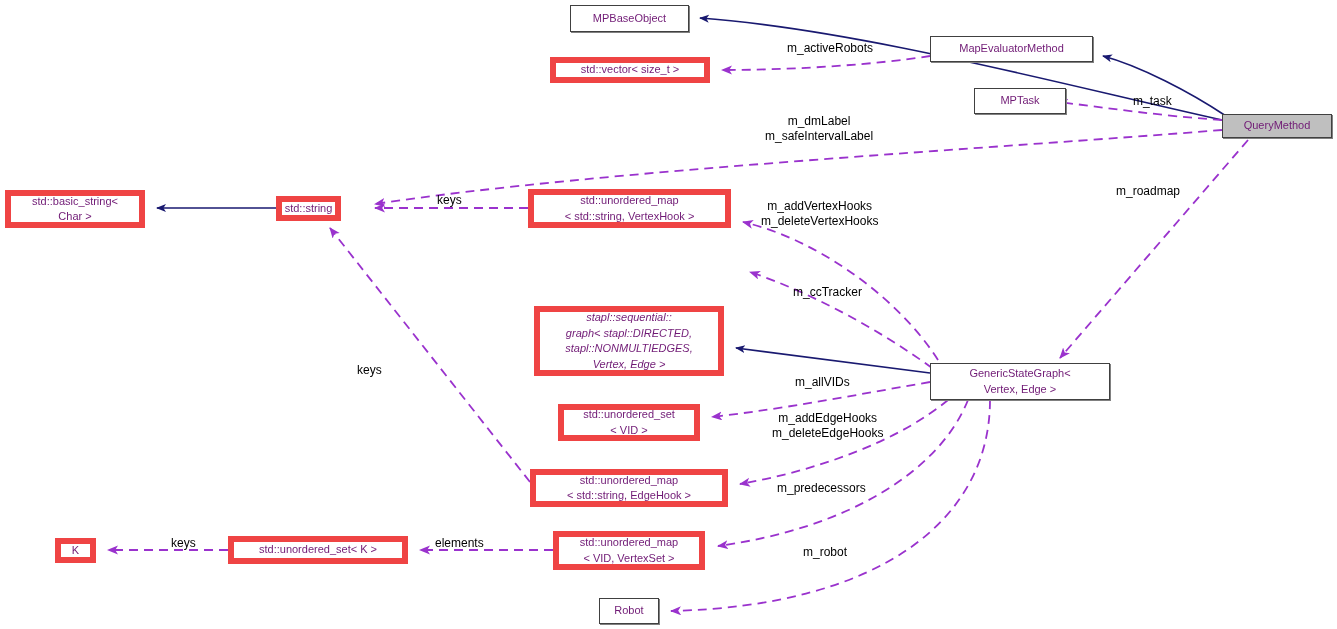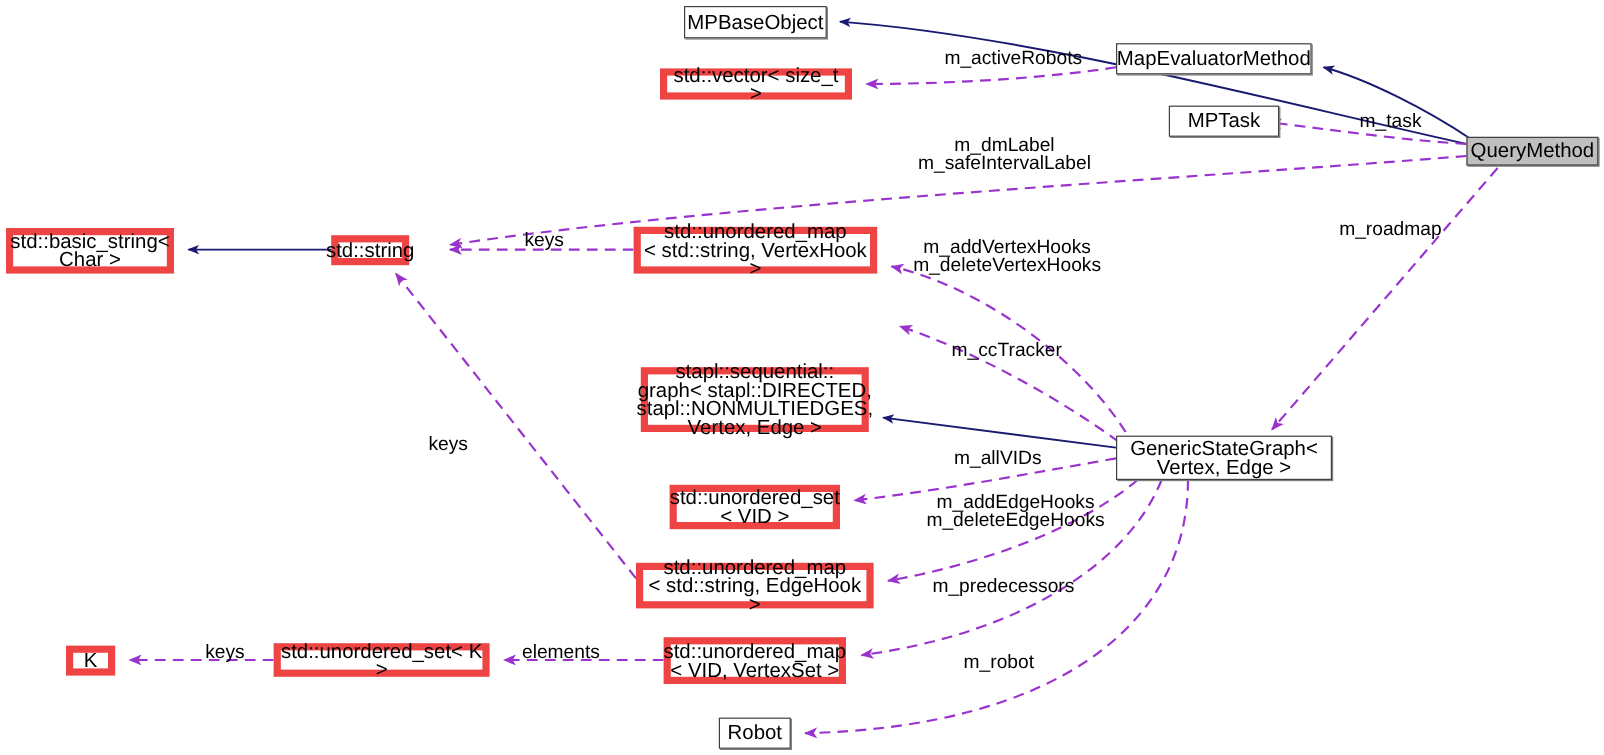--- a/index.html
+++ b/index.html
@@ -23,42 +23,42 @@
     height: 629px;
     pointer-events: none;
   }
   .node {
     position: absolute;
     box-sizing: border-box;
     display: flex;
     align-items: center;
     justify-content: center;
     text-align: center;
-    font-size: 17px;
+    font-size: 11px;
     line-height: 15.5px;
-    color: #000000;
+    color: #701a75;
     background: #ffffff;
     white-space: pre-line;
     z-index: 3;
   }
   .node.plain {
     border: 6px solid #ef4444;
   }
   .node.strong {
     border: 1px solid #404040;
     box-shadow: 1px 1px 0 0 #808080;
   }
   .node.current {
     border: 1px solid #404040;
     background: #bfbfbf;
     box-shadow: 1px 1px 0 0 #808080;
   }
   .elabel {
     position: absolute;
-    font-size: 16px;
+    font-size: 12px;
     line-height: 15px;
     color: #000000;
     white-space: pre-line;
     text-align: center;
     z-index: 2;
     background: transparent;
   }
 </style>
 </head>
 <body>
@@ -128,21 +128,21 @@
   <div class="node plain" style="left:276px; top:196px; width:65px; height:25px;">
     <span>std::string</span>
   </div>
 
   <div class="node plain" style="left:528px; top:189px; width:203px; height:39px;">
     <span>std::unordered_map
 &lt; std::string, VertexHook &gt;</span>
   </div>
 
 
-  <div class="node plain" style="left:534px; top:306px; width:190px; height:54px;">
+  <div class="node plain" style="left:534px; top:306px; width:190px; height:70px;font-style:italic;">
     <span>stapl::sequential::
 graph&lt; stapl::DIRECTED,
 stapl::NONMULTIEDGES,
 Vertex, Edge &gt;</span>
   </div>
 
   <div class="node strong" style="left:930px; top:363px; width:180px; height:37px;">
     <span>GenericStateGraph&lt;
 Vertex, Edge &gt;</span>
   </div>

